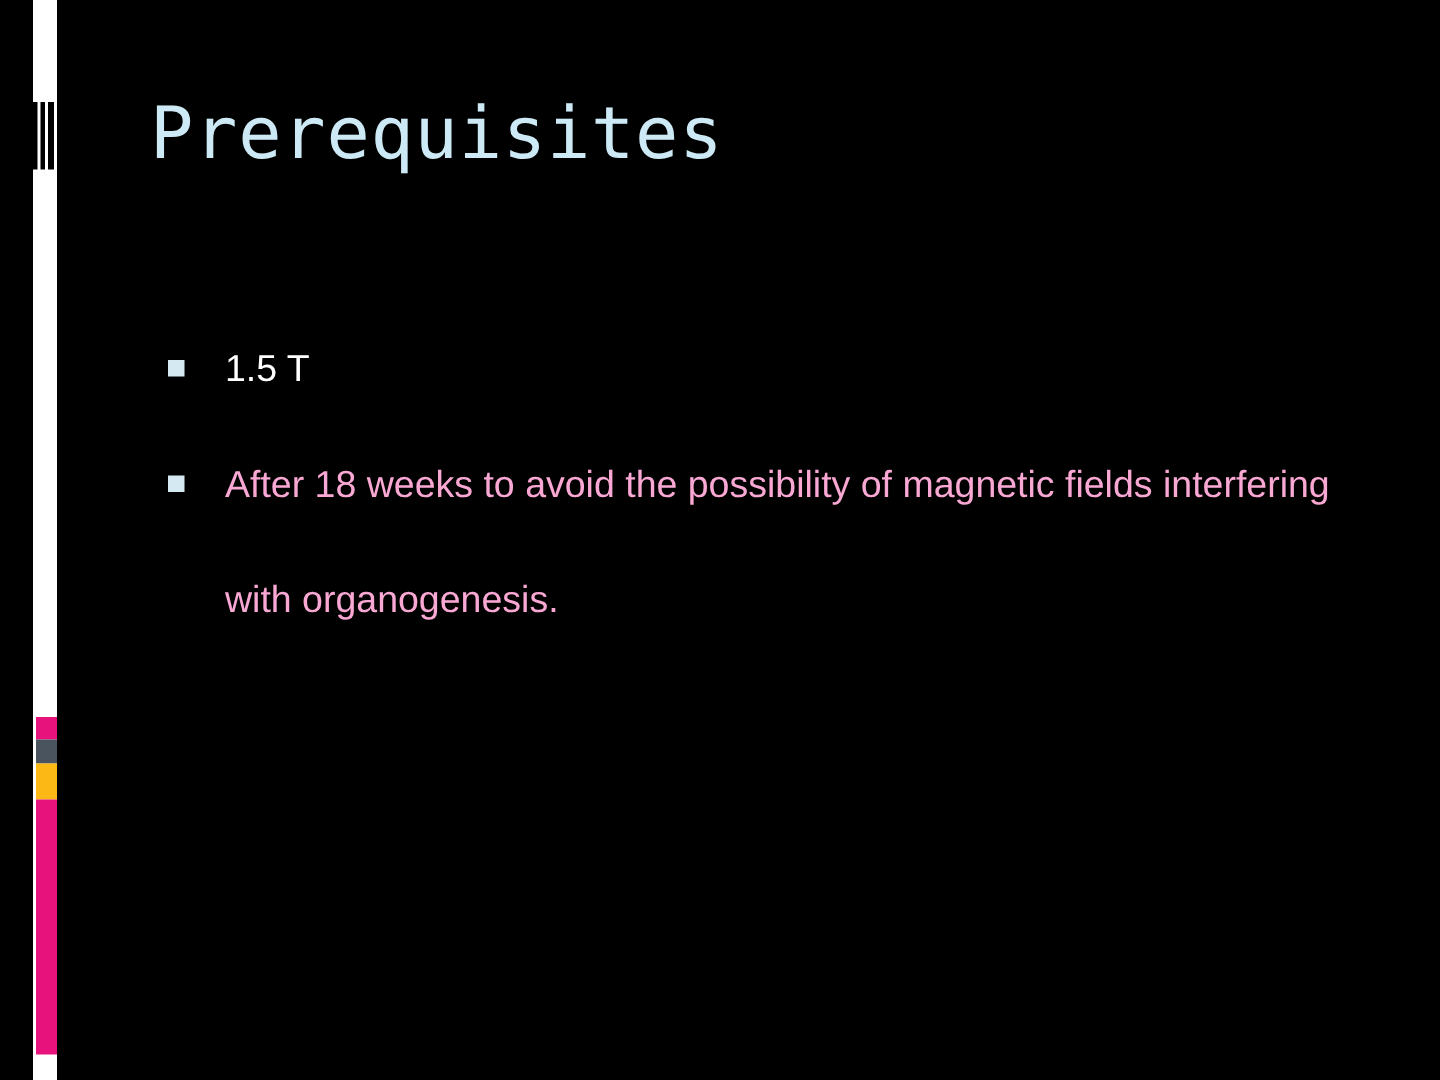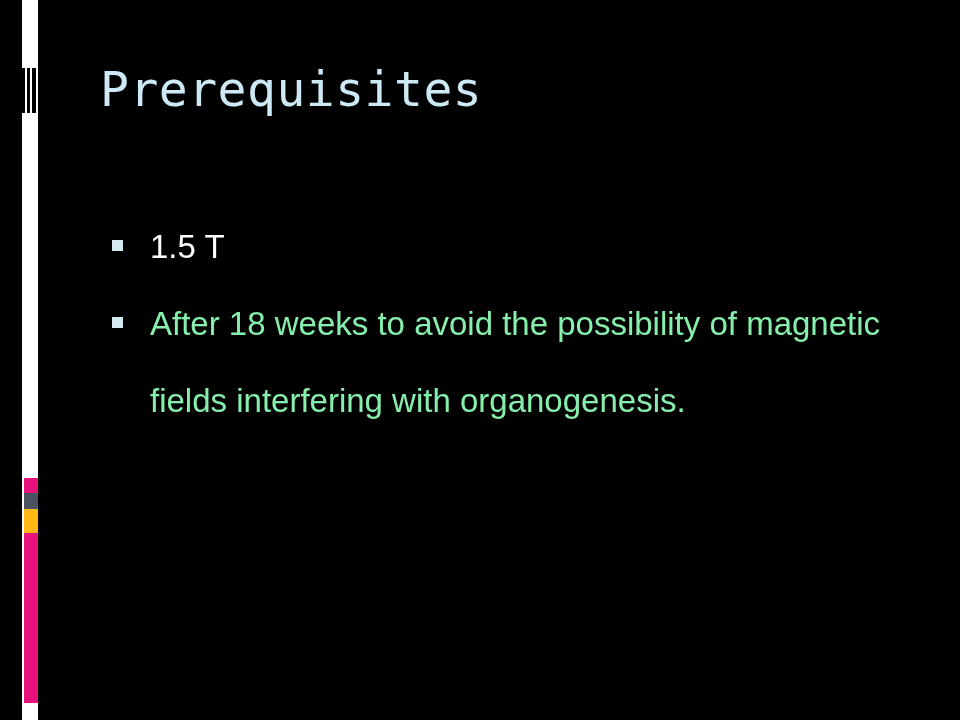--- a/index.html
+++ b/index.html
@@ -75,21 +75,21 @@
     top: 208px;
     width: 800px;
   }
 
   .bullet-row {
     position: relative;
     display: block;
     padding-left: 38px;
     color: #ffffff;
     font-family: "Liberation Sans", sans-serif;
-    font-size: 33px;
+    font-size: 25px;
     line-height: 77px;
     font-weight: 400;
   }
 
   .bullet-marker {
     position: absolute;
     left: 0;
     top: 32px;
     width: 11px;
     height: 11px;
@@ -128,20 +128,20 @@
   <div class="slide-title" style="color: rgb(204, 233, 245);">Prerequisites</div>
 
   <div class="body-list">
 
     <div class="bullet-row" style="color: rgb(255, 255, 255);">
       <span class="bullet-marker" style="background: rgb(213, 233, 243);"></span>
       <span class="bullet-text">1.5 T</span>
     </div>
 
 
-    <div class="bullet-row wrapped" style="color: #86efac;">
+    <div class="bullet-row wrapped" style="color: #f9a8d4;">
       <span class="bullet-marker" style="background: rgb(213, 233, 243);"></span>
       <span class="bullet-text">After 18 weeks to avoid the possibility of magnetic fields interfering with organogenesis.</span>
     </div>
 
   </div>
 
 </div>
 
 </body></html>

